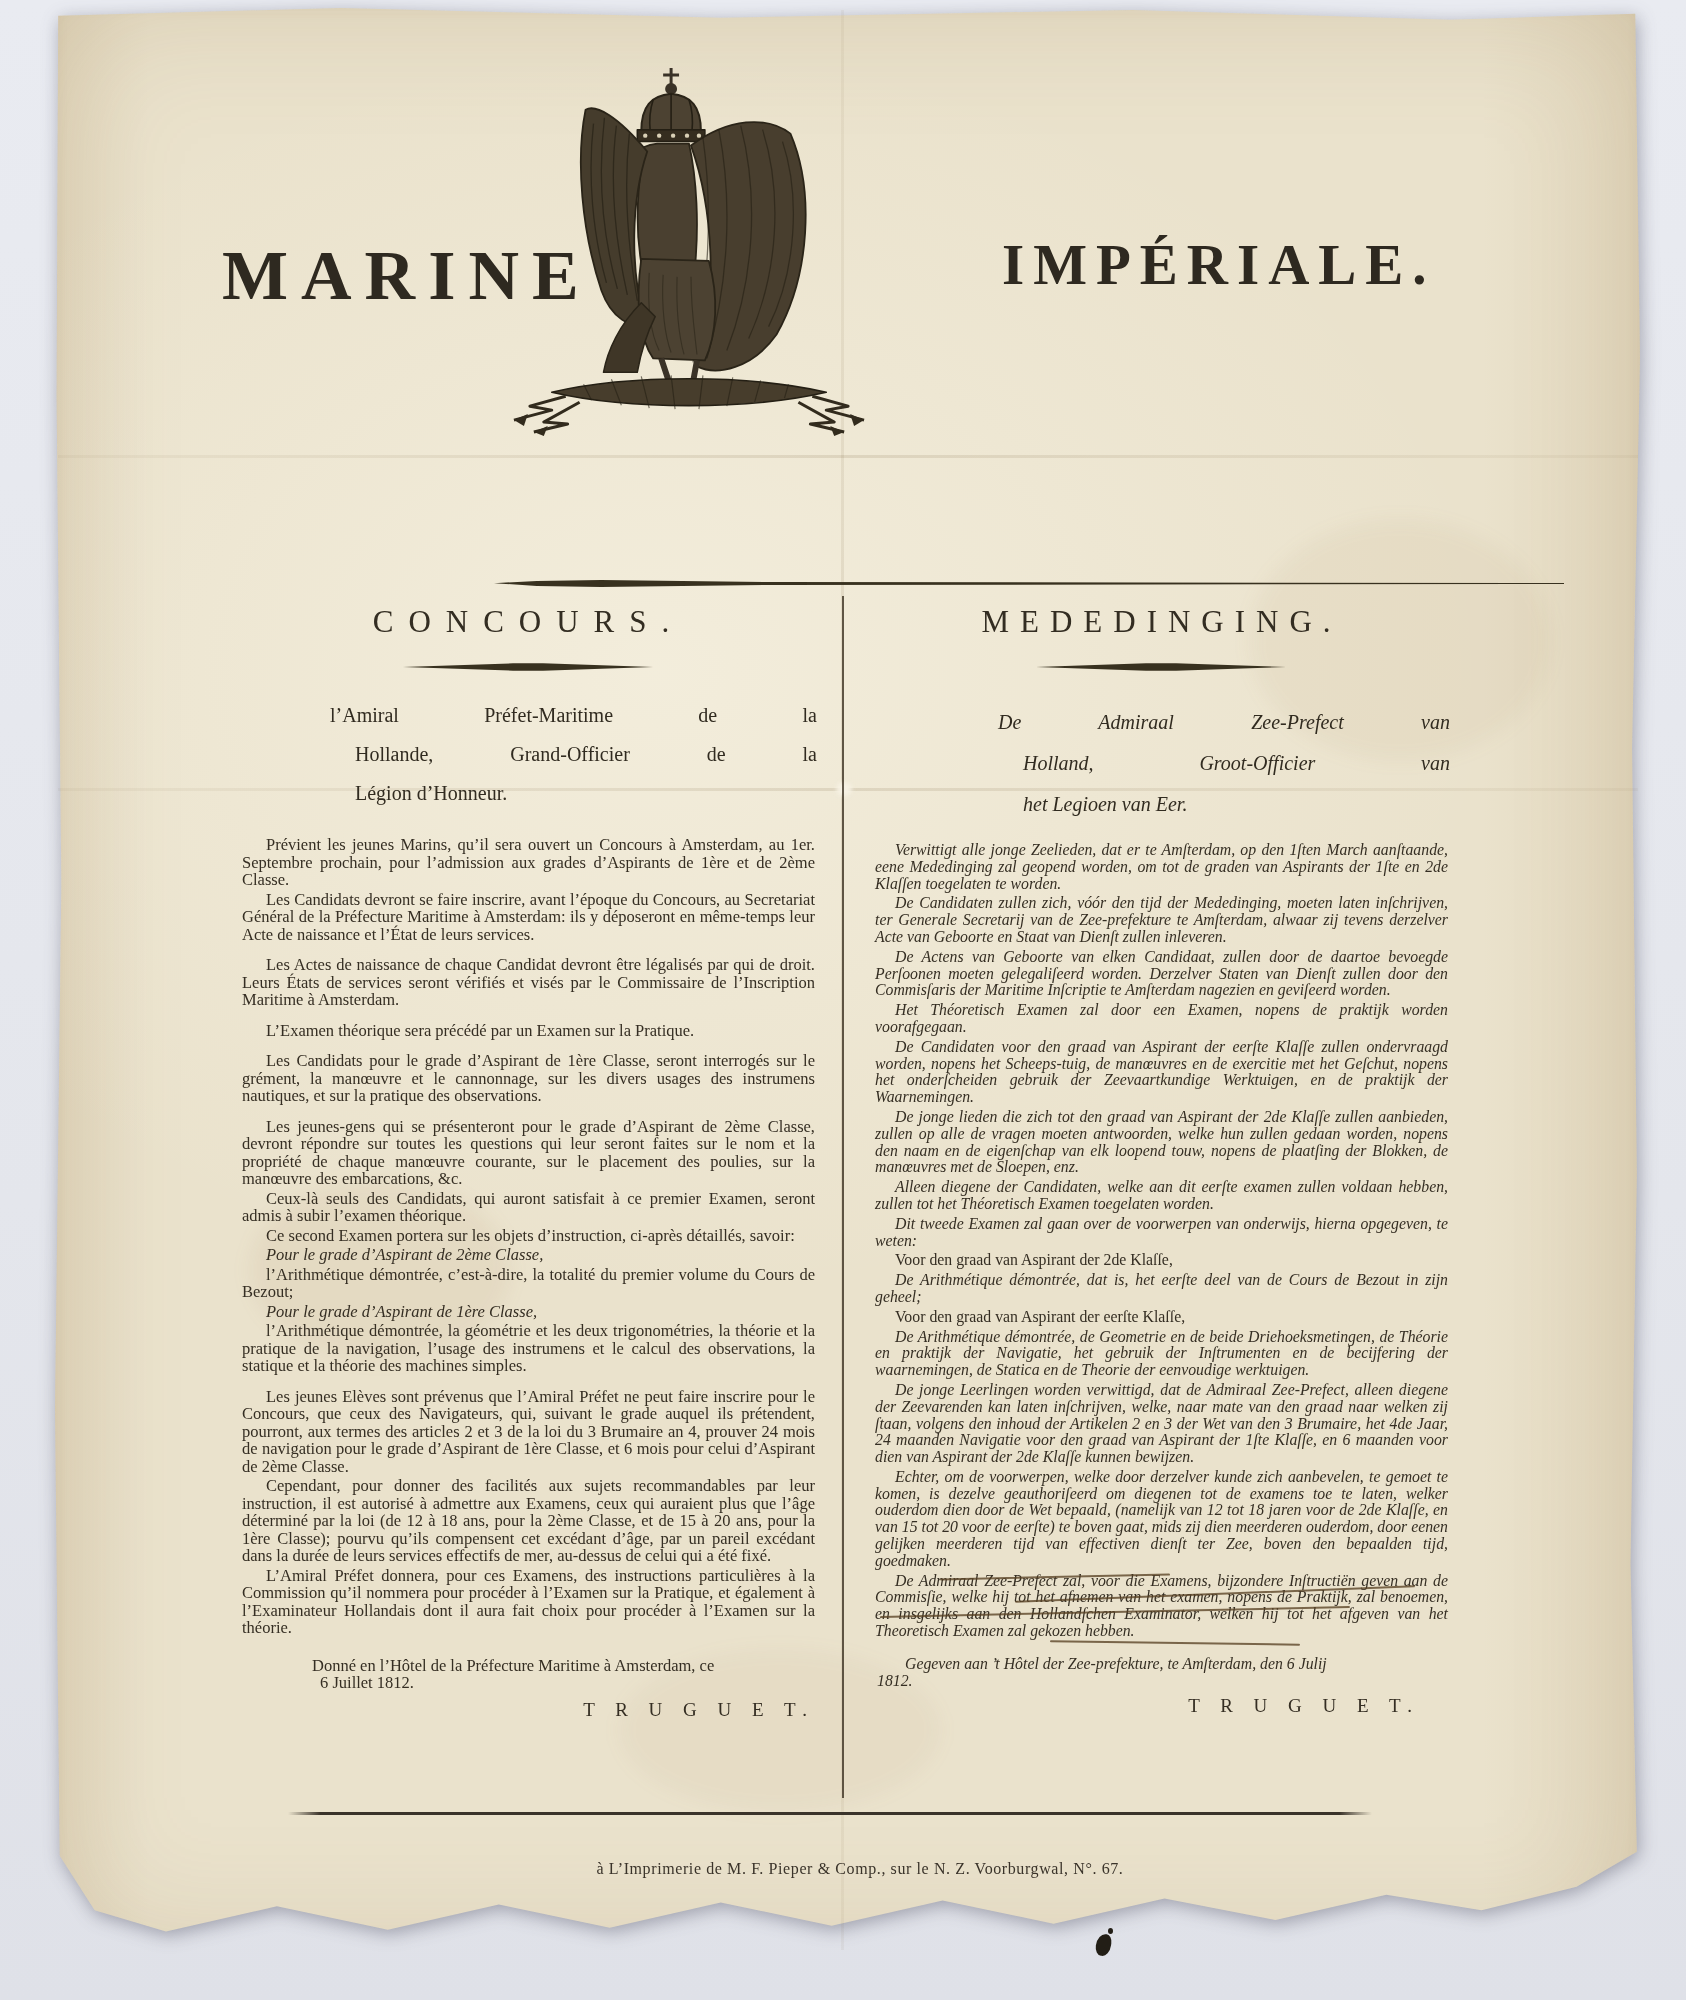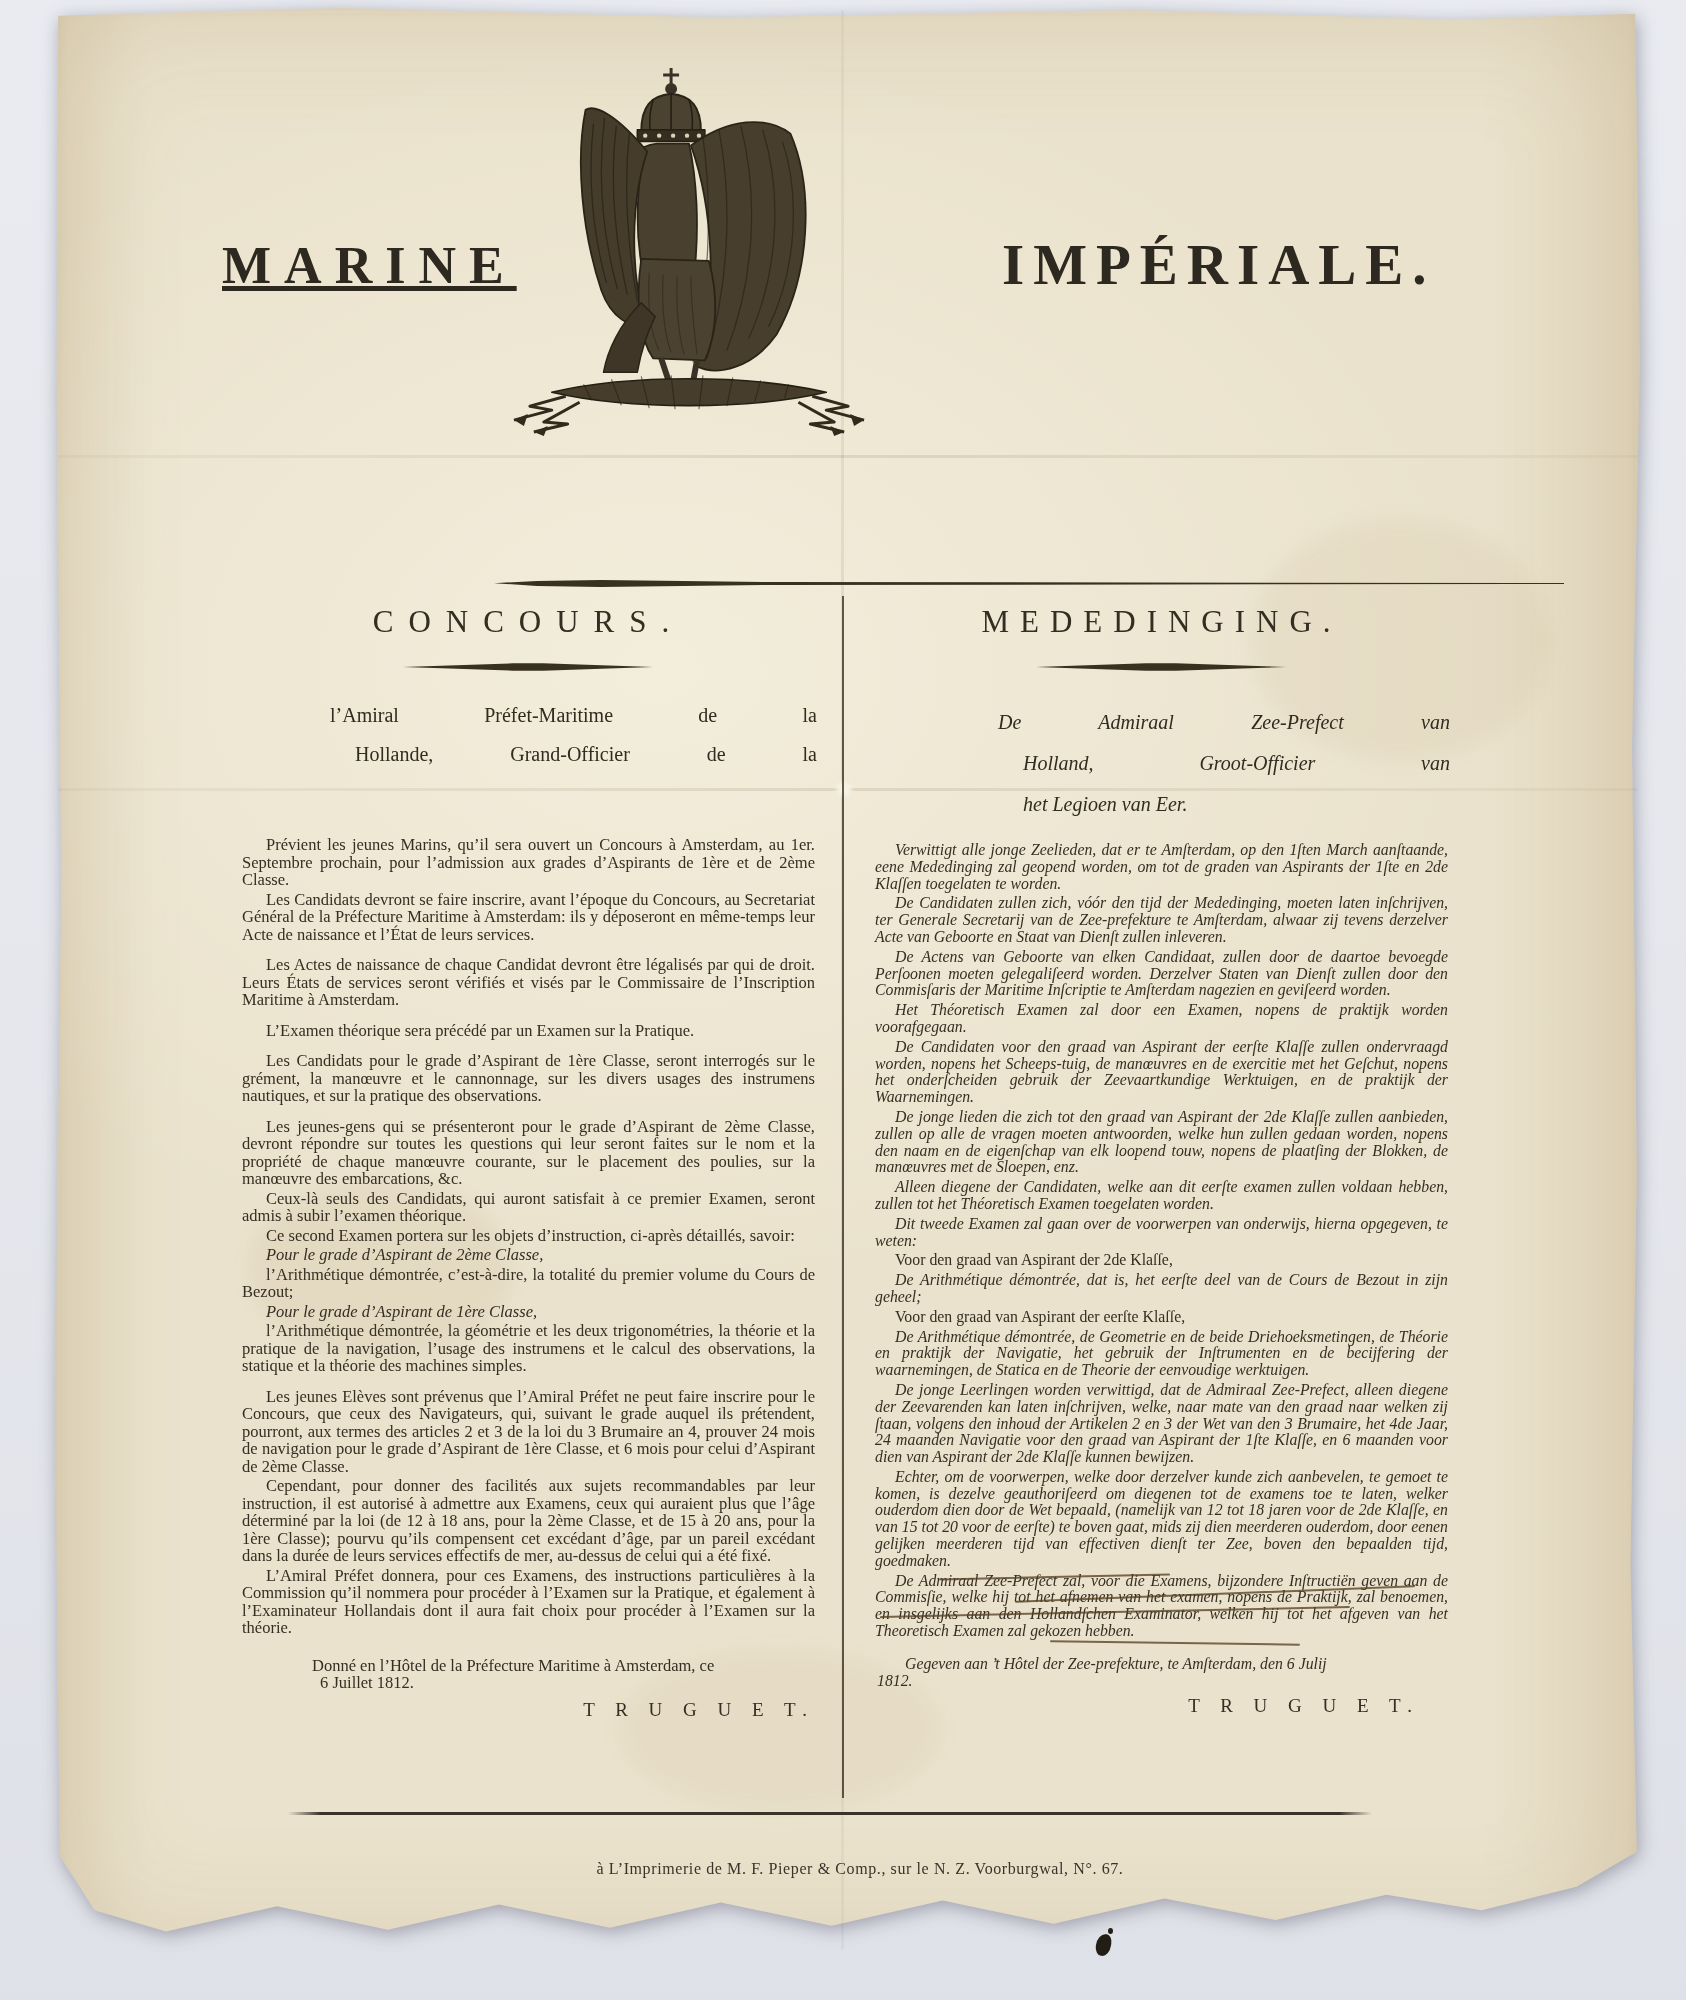--- a/index.html
+++ b/index.html
@@ -18,21 +18,21 @@
            96% 96.6%,90% 97.8%,84% 97.0%,77% 98.3%,70% 97.2%,63% 98.5%,56% 97.3%,
            49% 98.6%,42% 97.4%,35% 98.7%,28% 97.5%,21% 98.8%,14% 97.6%,7% 98.9%,2.5% 97.8%,
            0.3% 95%,0% 72%,0.4% 45%,0.1% 20%);}
   .paper::after{content:"";position:absolute;inset:0;pointer-events:none;
          box-shadow:inset 0 0 130px rgba(140,112,66,.20), inset 0 0 14px rgba(140,112,66,.10);}
   .stain{position:absolute;border-radius:50%;filter:blur(9px);pointer-events:none;}
   .crease-v{position:absolute;width:3px;background:linear-gradient(180deg,rgba(110,86,48,.06),rgba(110,86,48,.14),rgba(110,86,48,.06));}
   .crease-h{position:absolute;height:3px;background:linear-gradient(90deg,rgba(110,86,48,.05),rgba(110,86,48,.14),rgba(110,86,48,.05));}
   .wearspot{position:absolute;border-radius:50%;background:#f6f1e3;filter:blur(2px);}
   .title{position:absolute;font-weight:bold;color:#2e2920;white-space:nowrap;}
-  .title.left{left:222px;top:236px;font-size:52px;letter-spacing:13px;text-decoration:underline;}
+  .title.left{left:222px;top:236px;font-size:70px;letter-spacing:13px;}
   .title.right{left:1002px;top:232px;font-size:57px;letter-spacing:9px;}
   .rule-long{position:absolute;left:494px;top:580px;width:1070px;height:7px;background:#38311f;
        clip-path:polygon(0 45%,4% 15%,10% 0,26% 30%,100% 42%,100% 58%,26% 70%,10% 100%,4% 85%);}
   .col-header{position:absolute;top:604px;width:573px;text-align:center;font-size:31px;
        color:#332d22;white-space:nowrap;}
   .col-header.fr{left:242px;letter-spacing:15px;}
   .col-header.nl{left:875px;letter-spacing:11px;}
   .diamond{position:absolute;top:663px;width:250px;height:8px;background:#38311f;
        clip-path:polygon(0 50%,44% 4%,56% 4%,100% 50%,56% 96%,44% 96%);}
   .gutter{position:absolute;left:842px;top:596px;width:2px;height:1202px;background:rgba(58,48,32,.78);}
@@ -130,20 +130,21 @@
   <div class="col-header fr">CONCOURS.</div>
   <div class="col-header nl">MEDEDINGING.</div>
   <div class="diamond" style="left:403px;"></div>
   <div class="diamond" style="left:1036px;"></div>
   <div class="gutter"></div>
 
   <div class="heading fr">
 
   <div class="hline just">l’Amiral Préfet-Maritime de la</div>
       <div class="hline just ind">Hollande, Grand-Officier de la</div>
+      <div class="hline ind">Légion d’Honneur.</div>
     </div>
   <div class="heading nl">
 
   <div class="hline just">De Admiraal Zee-Prefect van</div>
       <div class="hline just ind">Holland, Groot-Officier van</div>
       <div class="hline ind">het Legioen van Eer.</div>
     </div>
 
   <div class="col fr">
     <div>

